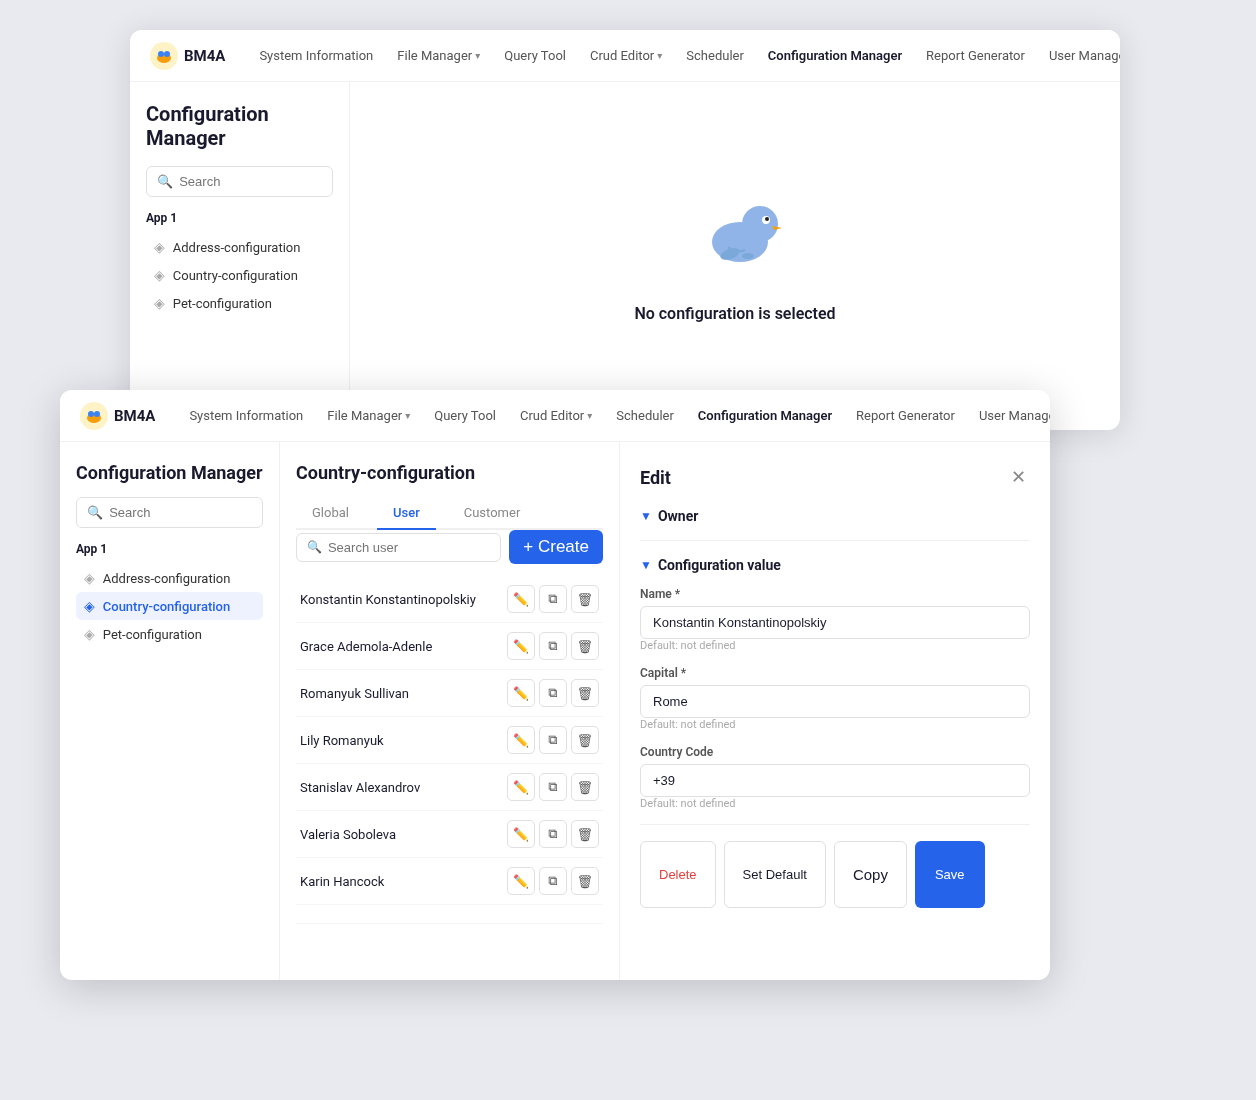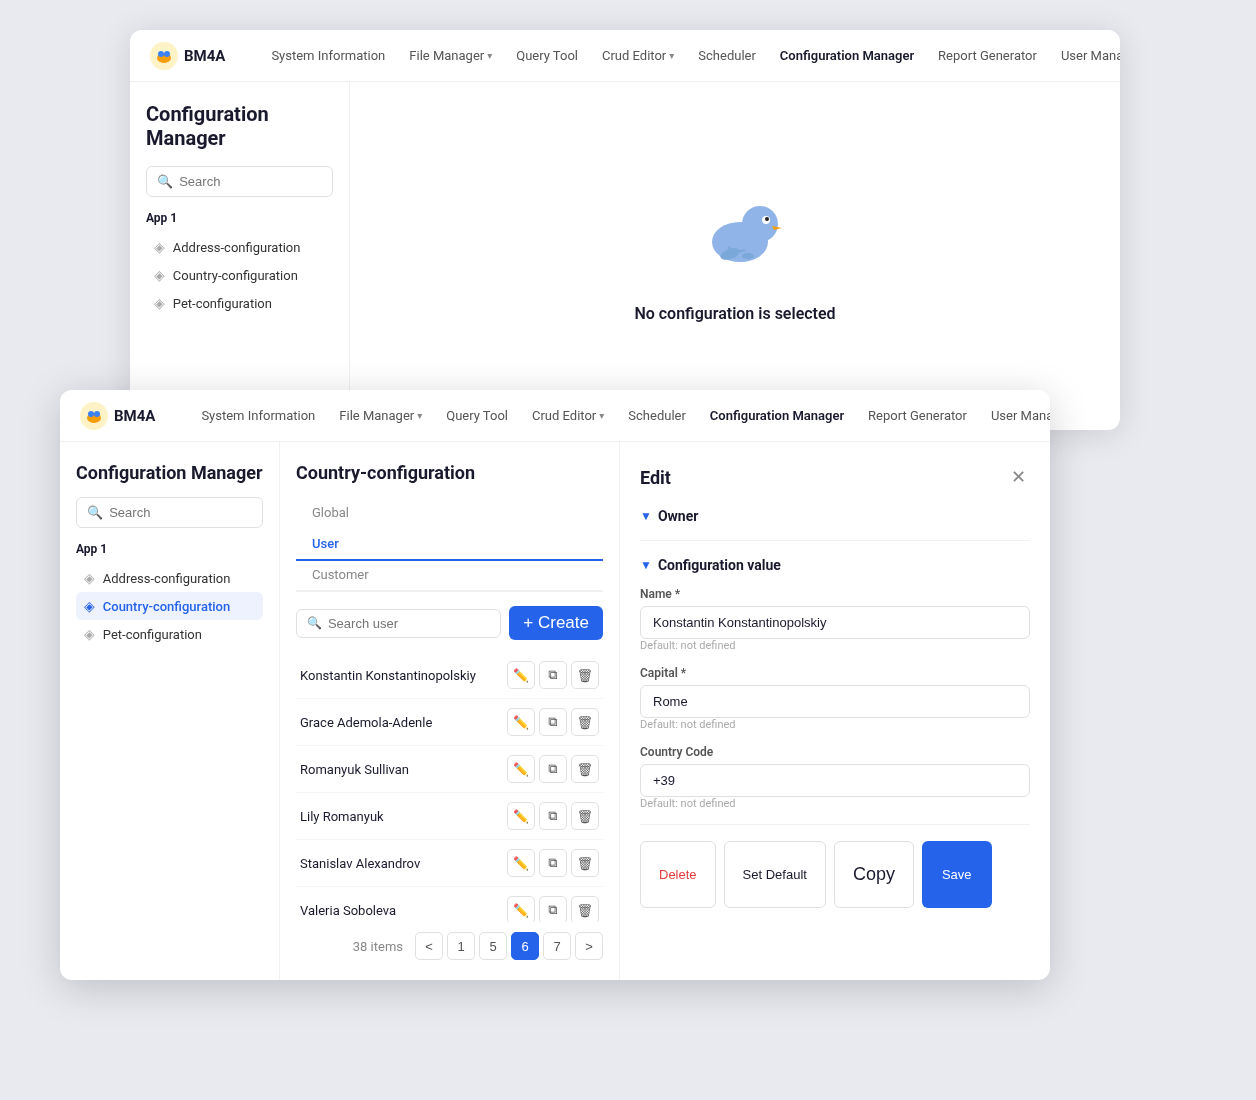--- a/index.html
+++ b/index.html
@@ -36,21 +36,21 @@
       box-shadow: 0 8px 40px rgba(0,0,0,0.18);
       overflow: hidden;
     }
 
     
     .navbar {
       display: flex;
       height: 52px;
       padding: 0 20px;
       border-bottom: 1px solid #f0f0f0;
-      gap: 16px;
+      gap: 4px;
       background: #fff;
     }
     .navbar-brand {
       display: flex;
       align-items: center;
       gap: 6px;
       margin-right: 20px;
       font-weight: 700;
       font-size: 15px;
       color: #1a1a2e;
@@ -205,24 +205,22 @@
     .panel-title {
       font-size: 18px;
       font-weight: 700;
       color: #1a1a2e;
       margin-bottom: 14px;
     }
 
     
     .tabs {
       display: flex;
-      gap: 0;
+      gap: 12px;
       border-bottom: 2px solid #f0f0f0;
-      margin-bottom: 14px;
-      flex-direction: column;
     }
     .tab {
       padding: 8px 16px;
       font-size: 13px;
       color: #888;
       cursor: pointer;
       border-bottom: 2px solid transparent;
       margin-bottom: -2px;
     }
     .tab.active {
@@ -413,21 +411,21 @@
       padding: 8px 18px;
       font-size: 13px;
       cursor: pointer;
     }
     .btn-copy {
       background: #fff;
       color: #1a1a2e;
       border: 1px solid #e0e0e0;
       border-radius: 6px;
       padding: 8px 18px;
-      font-size: 18px;
+      font-size: 15px;
       cursor: pointer;
     }
     .btn-save {
       background: #2563eb;
       color: #fff;
       border: none;
       border-radius: 6px;
       padding: 26px 20px;
       font-size: 13px;
       font-weight: 500;
@@ -634,29 +632,20 @@
               <button class="action-btn">🗑</button>
             </div>
           </div>
           <div class="user-row">
             
             
           </div>
 
         </div>
 
-        <div class="pagination">
-          <span class="page-info">38 items</span>
-          <button class="page-btn">&lt;</button>
-          <button class="page-btn">1</button>
-          <button class="page-btn">5</button>
-          <button class="page-btn active">6</button>
-          <button class="page-btn">7</button>
-          <button class="page-btn">&gt;</button>
-        </div>
       </div>
 
       <div class="fg-edit-panel">
         <div class="edit-header">
           <div class="edit-title">Edit</div>
           <button class="close-btn">✕</button>
         </div>
 
         <div class="section-header">
           <span class="section-chevron">▼</span>

